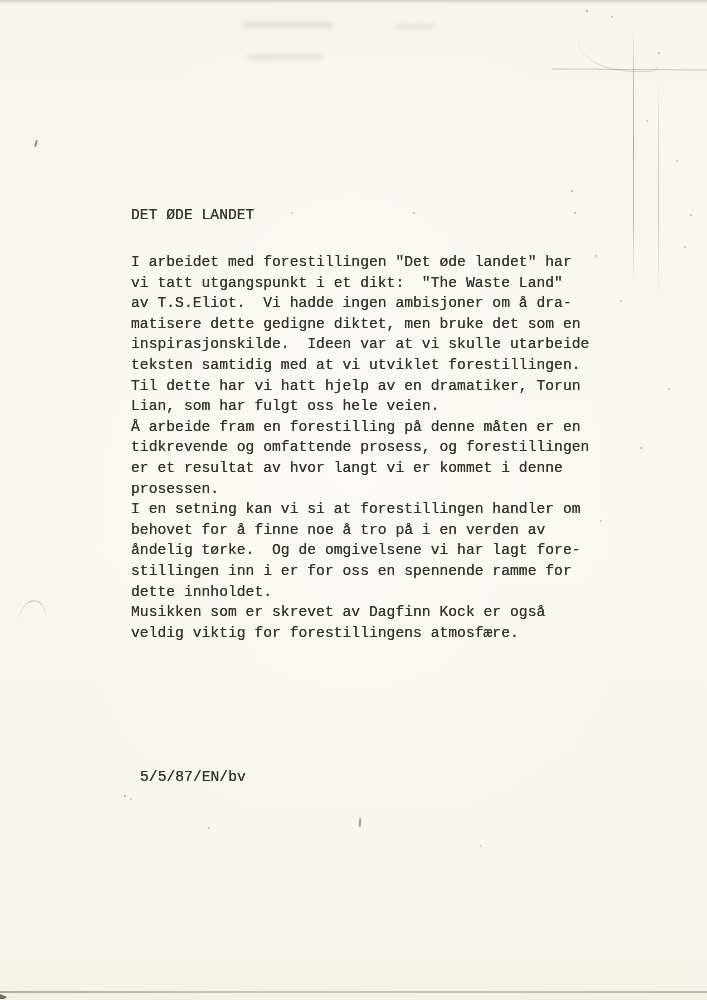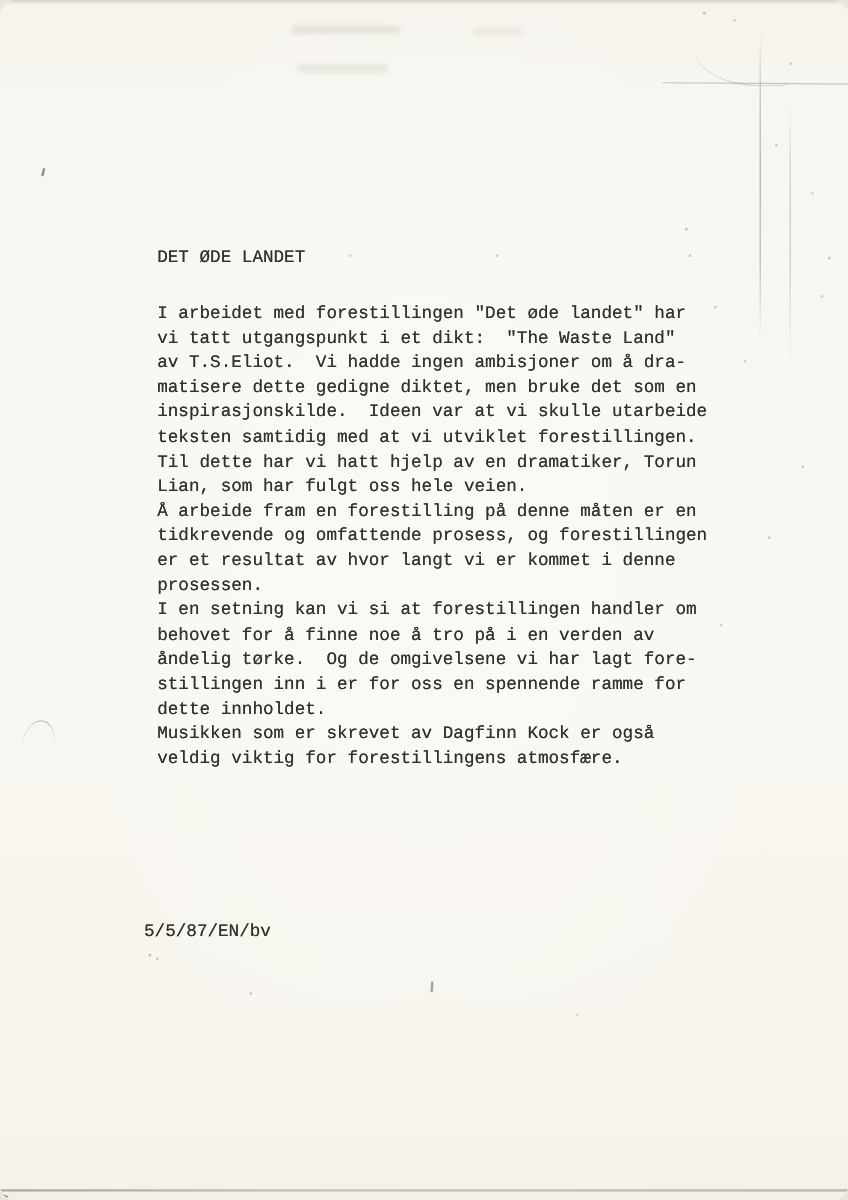--- a/index.html
+++ b/index.html
@@ -10,21 +10,20 @@
   .page {
     position: relative;
     width: 707px;
     height: 1000px;
     overflow: hidden;
     background:
       radial-gradient(ellipse at 50% 45%, rgba(255,255,255,0.35), rgba(0,0,0,0) 70%),
       linear-gradient(180deg, #f6f3ec 0%, #f8f6f0 8%, #f9f7f1 55%, #f7f4ed 92%, #f4f1e9 100%);
     font-family: "Liberation Mono", "DejaVu Sans Mono", monospace;
     color: #34312c;
-    border-radius: 13px;
   }
   .doc-title {
     position: absolute;
     left: 131px;
     top: 208px;
     font-size: 14.7px;
     line-height: 1;
     white-space: pre;
     text-shadow: 0 0 0.4px rgba(52,49,44,0.85);
   }
@@ -32,21 +31,21 @@
     position: absolute;
     left: 131px;
     top: 252px;
     font-size: 14.7px;
     line-height: 20.6px;
     white-space: pre;
     text-shadow: 0 0 0.4px rgba(52,49,44,0.85);
   }
   .doc-footer {
     position: absolute;
-    left: 120px;
+    left: 140px;
     top: 770px;
     font-size: 14.7px;
     line-height: 1;
     white-space: pre;
     text-shadow: 0 0 0.4px rgba(52,49,44,0.85);
   }
   
   .artifact { position: absolute; pointer-events: none; }
   .edge-top {
     left: 0; top: 0; width: 707px; height: 4px;

